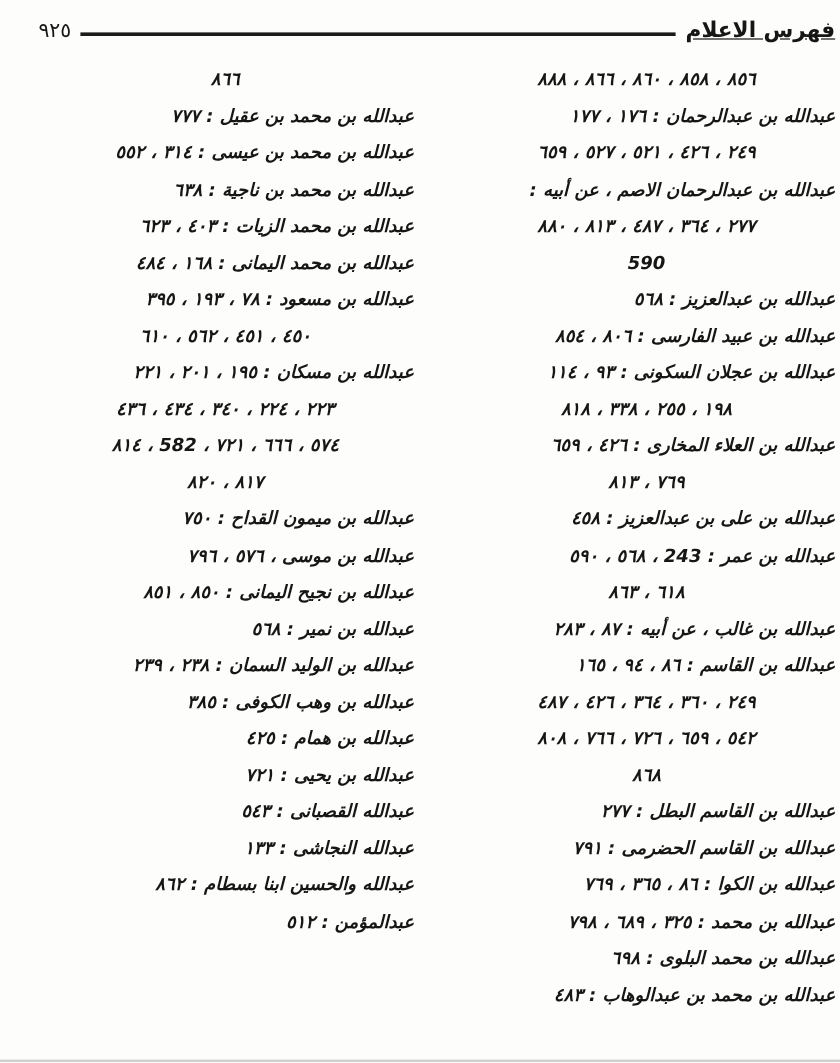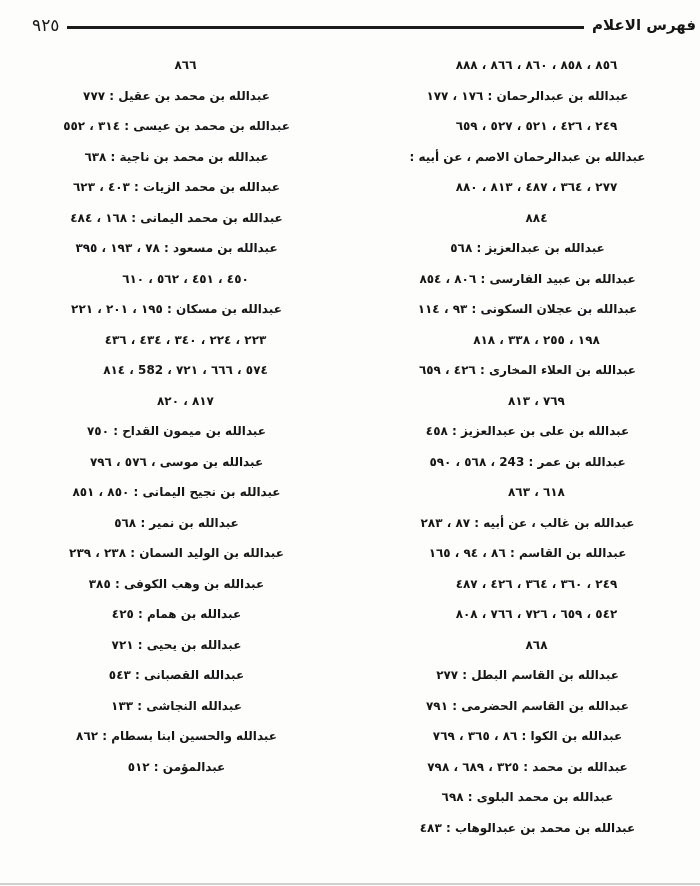--- a/index.html
+++ b/index.html
@@ -15,24 +15,25 @@
     direction: rtl;
   }
   
   .header {
     display: flex;
     align-items: center;
     padding: 15px 4px 0 32px;
     gap: 8px;
   }
   .header .title {
-    font-size: 15px;
+    font-size: 18px;
     font-weight: 700;
     white-space: nowrap;
     letter-spacing: 0.5px;
+    text-decoration: underline;
   }
   .header .rule {
     flex: 1;
     height: 0;
     border-top: 3px solid #1b1b1b;
     margin-top: 5px;
   }
   .header .pagenum {
     font-size: 17px;
     font-weight: 400;
@@ -42,26 +43,27 @@
   
   .content {
     display: flex;
     margin-top: 15px;
     padding: 0 4px 0 8px;
     gap: 14px;
   }
   .col {
     flex: 1;
     min-width: 0;
-    font-size: 12px;
+    font-size: 15px;
     font-weight: 700;
     line-height: 30.5px;
+    font-style: italic;
   }
   .row {
-    text-align: center;
+    text-align: right;
     white-space: nowrap;
     overflow: hidden;
   }
   .row.cont {           
     text-align: center;
     padding-left: 1.5em;
   }
   
   .scan-edge {
     position: absolute;
@@ -81,21 +83,21 @@
     <span class="pagenum">٩٢٥</span>
   </div>
 
   <div class="content">
     <div class="col">
         <div class="row cont">٨٥٦ ، ٨٥٨ ، ٨٦٠ ، ٨٦٦ ، ٨٨٨</div>
         <div class="row">عبدالله بن عبدالرحمان : ١٧٦ ، ١٧٧</div>
         <div class="row cont">٢٤٩ ، ٤٢٦ ، ٥٢١ ، ٥٢٧ ، ٦٥٩</div>
         <div class="row">عبدالله بن عبدالرحمان الاصم ، عن أبيه :</div>
         <div class="row cont">٢٧٧ ، ٣٦٤ ، ٤٨٧ ، ٨١٣ ، ٨٨٠</div>
-        <div class="row cont">٨٨٤</div>
+        <div class="row cont">590</div>
         <div class="row">عبدالله بن عبدالعزيز : ٥٦٨</div>
         <div class="row">عبدالله بن عبيد الفارسى : ٨٠٦ ، ٨٥٤</div>
         <div class="row">عبدالله بن عجلان السكونى : ٩٣ ، ١١٤</div>
         <div class="row cont">١٩٨ ، ٢٥٥ ، ٣٣٨ ، ٨١٨</div>
         <div class="row">عبدالله بن العلاء المخارى : ٤٢٦ ، ٦٥٩</div>
         <div class="row cont">٧٦٩ ، ٨١٣</div>
         <div class="row">عبدالله بن على بن عبدالعزيز : ٤٥٨</div>
         <div class="row">عبدالله بن عمر : 243 ، ٥٦٨ ، ٥٩٠</div>
         <div class="row cont">٦١٨ ، ٨٦٣</div>
         <div class="row">عبدالله بن غالب ، عن أبيه : ٨٧ ، ٢٨٣</div>

